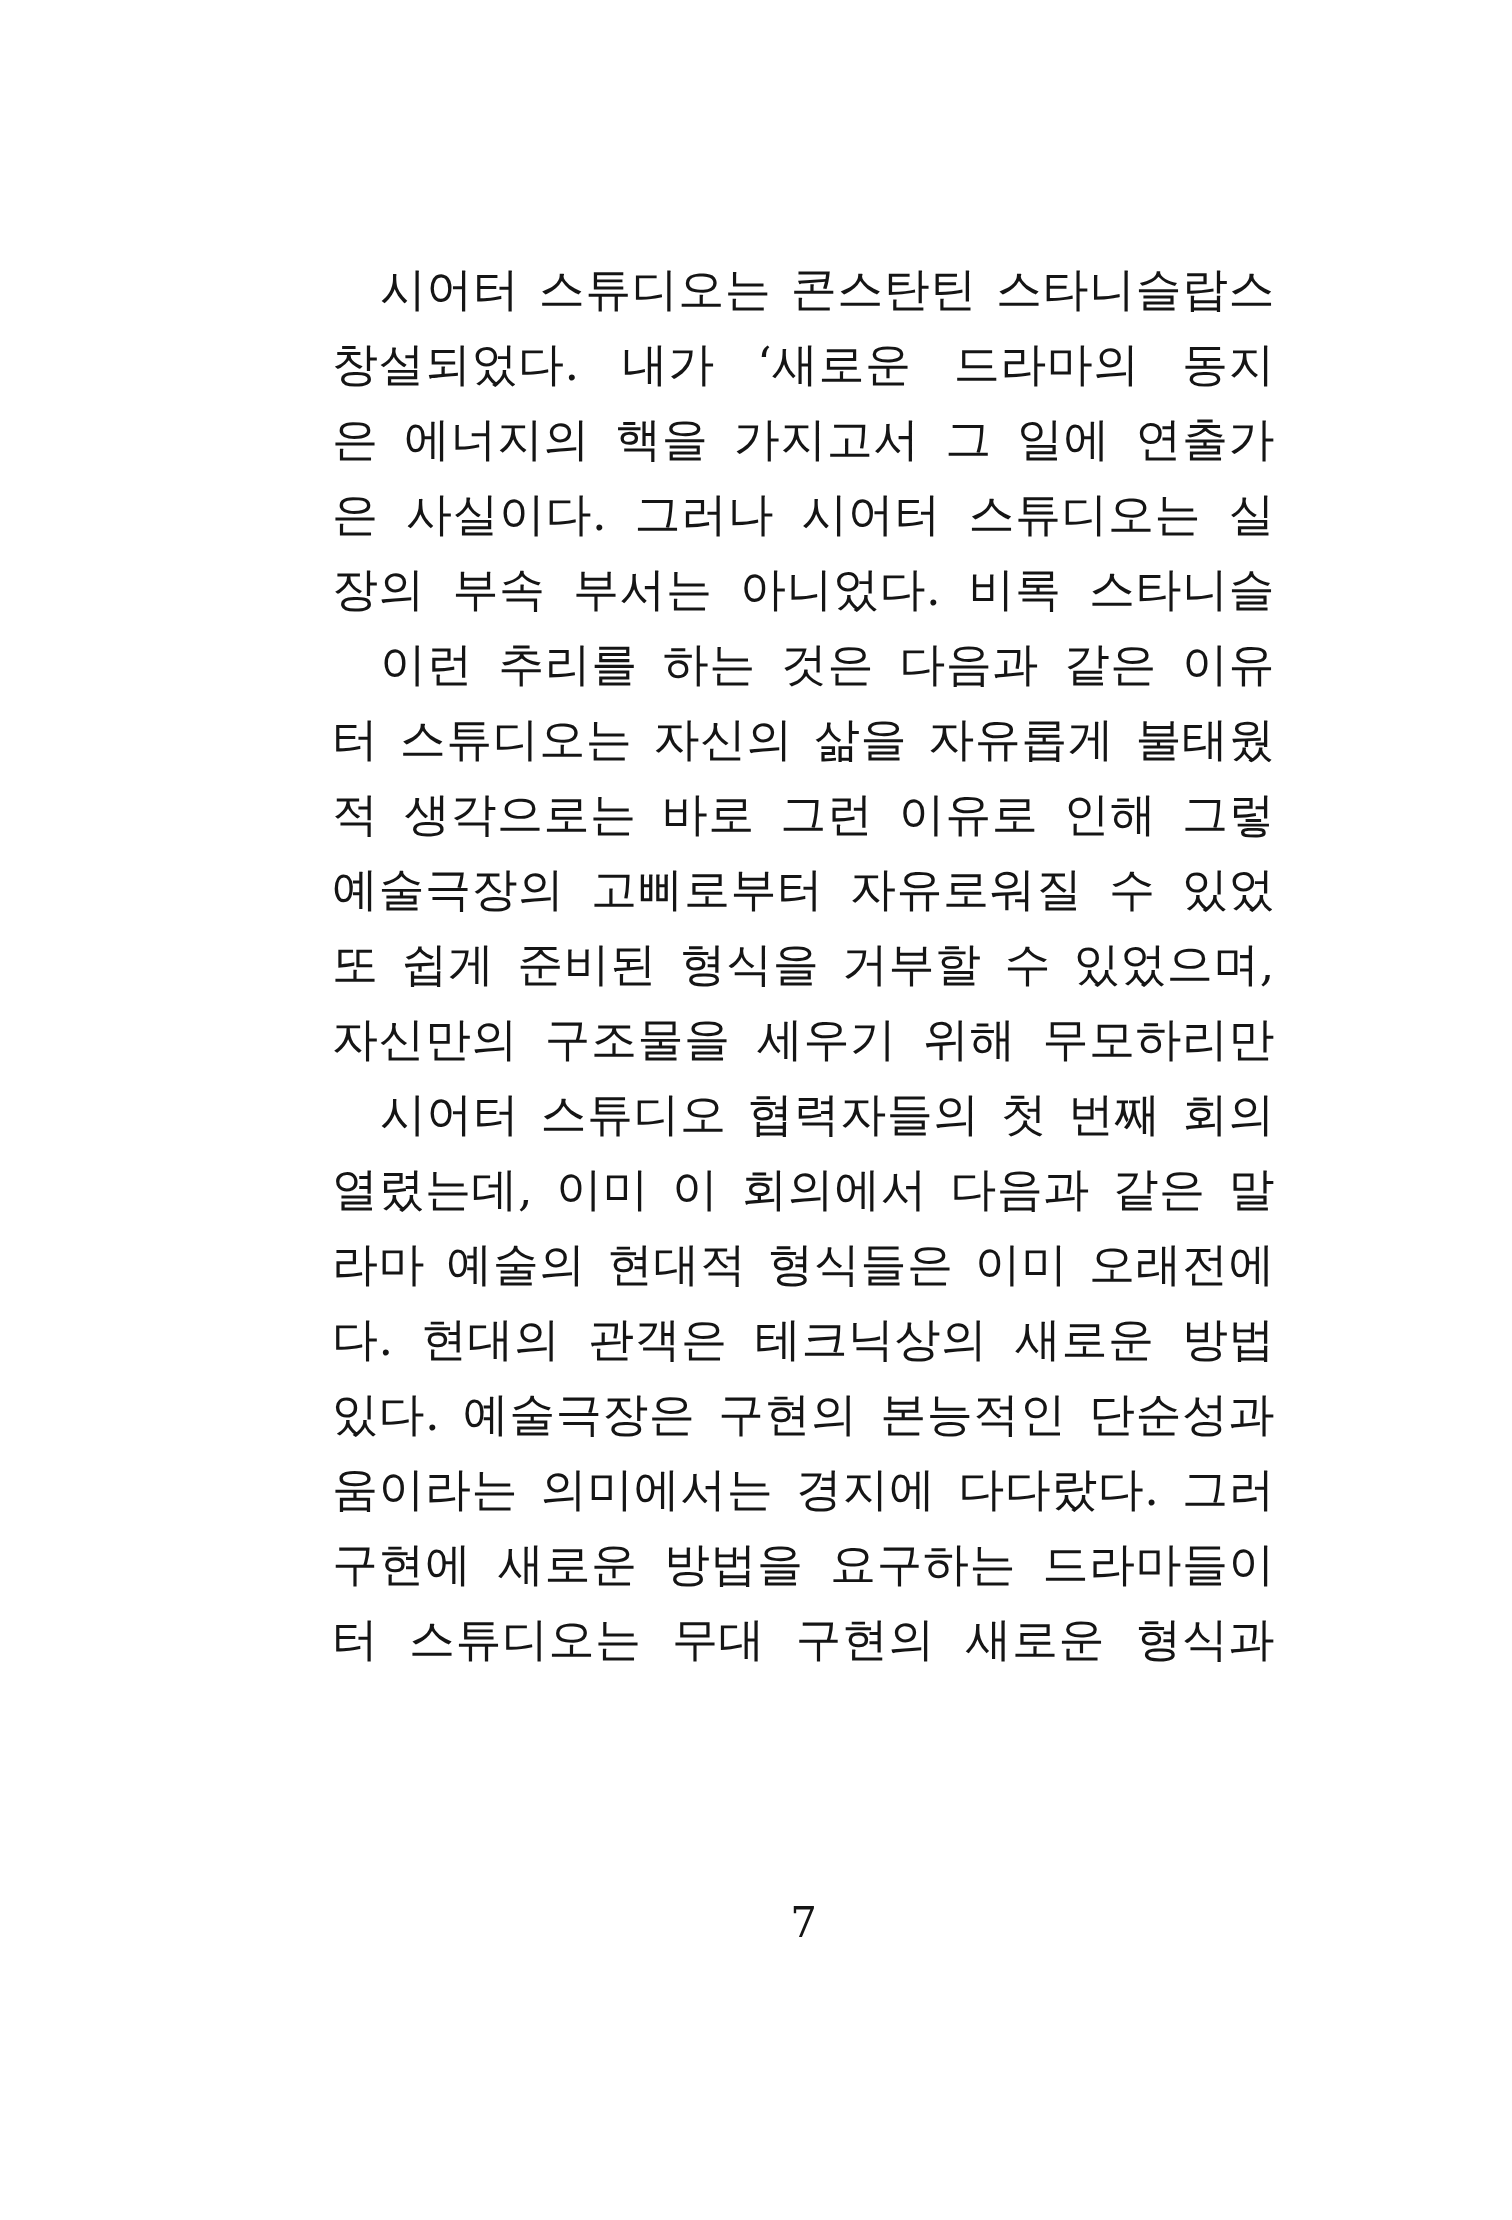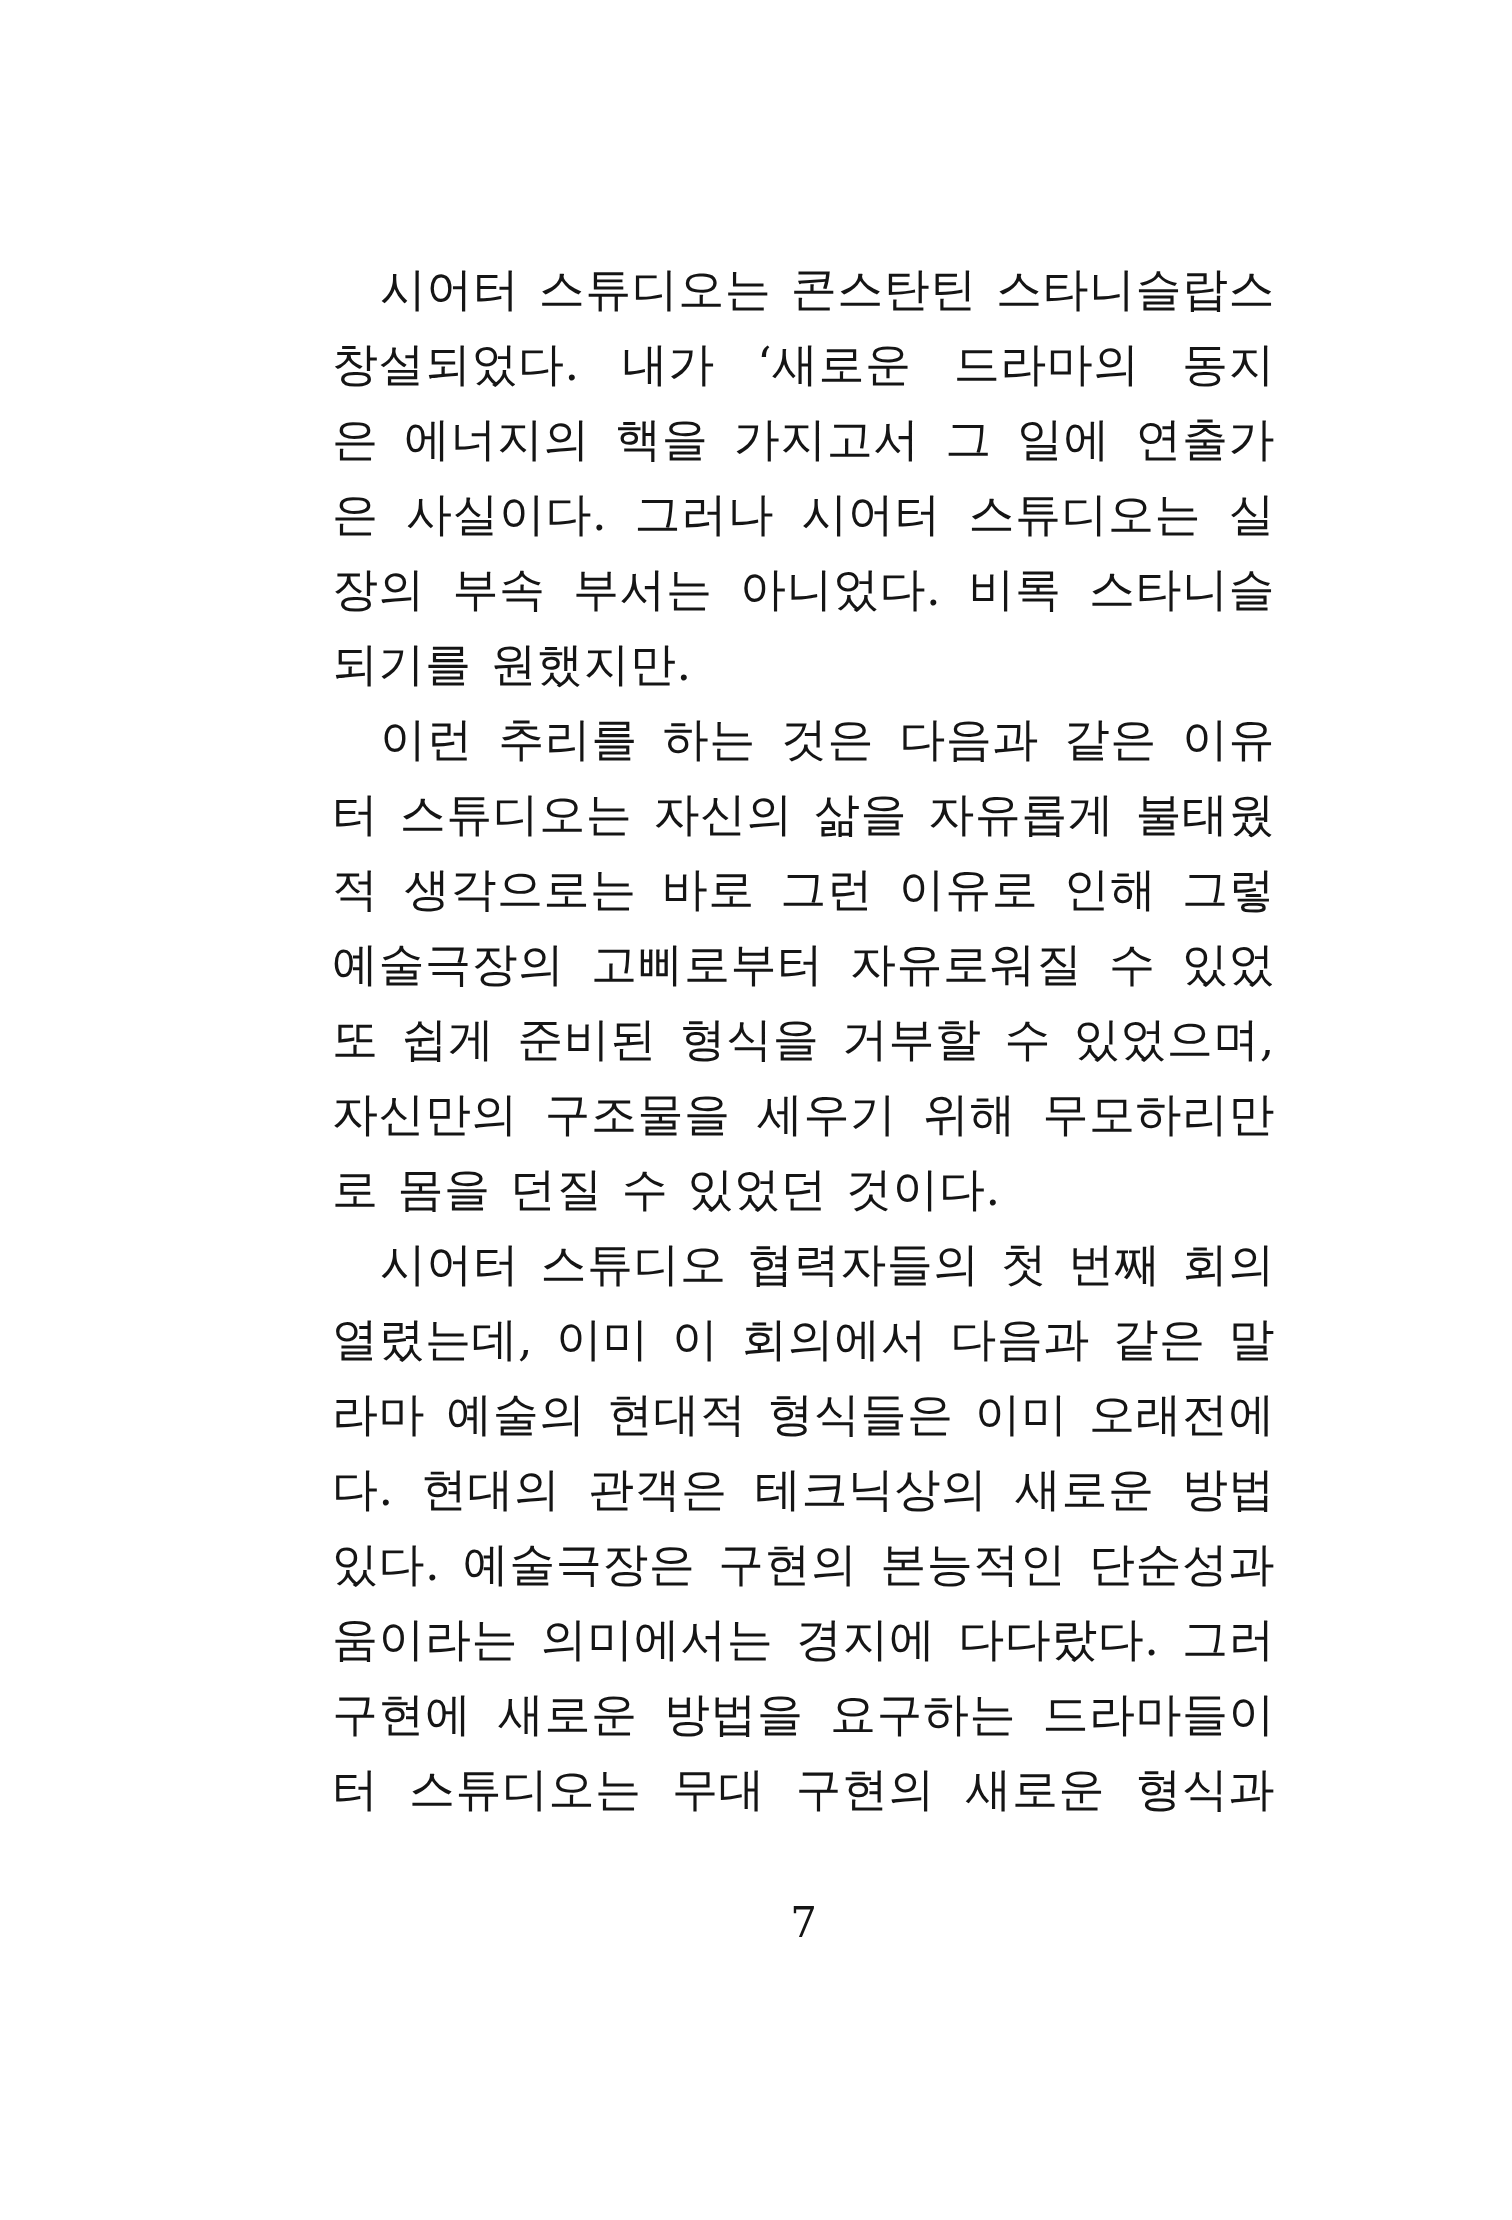--- a/index.html
+++ b/index.html
@@ -61,30 +61,28 @@
 <body>
 
 <div class="page">
   <main class="text-block">
       <div class="paragraph">
         <div class="text-line justify indent">시어터 스튜디오는 콘스탄틴 스타니슬랍스키에 의해서</div>
         <div class="text-line justify">창설되었다. 내가 ‘새로운 드라마의 동지회’로부터 가장 좋</div>
         <div class="text-line justify">은 에너지의 핵을 가지고서 그 일에 연출가로서 참여한 것</div>
         <div class="text-line justify">은 사실이다. 그러나 시어터 스튜디오는 실제적으로 예술극</div>
         <div class="text-line justify">장의 부속 부서는 아니었다. 비록 스타니슬랍스키는 그렇게</div>
-        <div class="text-line left">되기를 원했지만.</div>
       </div>
       <div class="paragraph">
         <div class="text-line justify indent">이런 추리를 하는 것은 다음과 같은 이유 때문이다. 시어</div>
         <div class="text-line justify">터 스튜디오는 자신의 삶을 자유롭게 불태웠으며, 내 개인</div>
         <div class="text-line justify">적 생각으로는 바로 그런 이유로 인해 그렇게 빨리, 또 쉽게</div>
         <div class="text-line justify">예술극장의 고삐로부터 자유로워질 수 있었고, 그렇게 빨리</div>
         <div class="text-line justify">또 쉽게 준비된 형식을 거부할 수 있었으며, 기초에서부터</div>
         <div class="text-line justify">자신만의 구조물을 세우기 위해 무모하리만큼 새로운 세계</div>
-        <div class="text-line left">로 몸을 던질 수 있었던 것이다.</div>
       </div>
       <div class="paragraph">
         <div class="text-line justify indent">시어터 스튜디오 협력자들의 첫 번째 회의는 5월 5일에</div>
         <div class="text-line justify">열렸는데, 이미 이 회의에서 다음과 같은 말들이 오갔다. 드</div>
         <div class="text-line justify">라마 예술의 현대적 형식들은 이미 오래전에 수명을 다했</div>
         <div class="text-line justify">다. 현대의 관객은 테크닉상의 새로운 방법들을 요구하고</div>
         <div class="text-line justify">있다. 예술극장은 구현의 본능적인 단순성과 삶의 자연스러</div>
         <div class="text-line justify">움이라는 의미에서는 경지에 다다랐다. 그러나 상연과 역할</div>
         <div class="text-line justify">구현에 새로운 방법을 요구하는 드라마들이 등장했다. 시어</div>
         <div class="text-line justify">터 스튜디오는 무대 구현의 새로운 형식과 방법들로써 드라</div>

